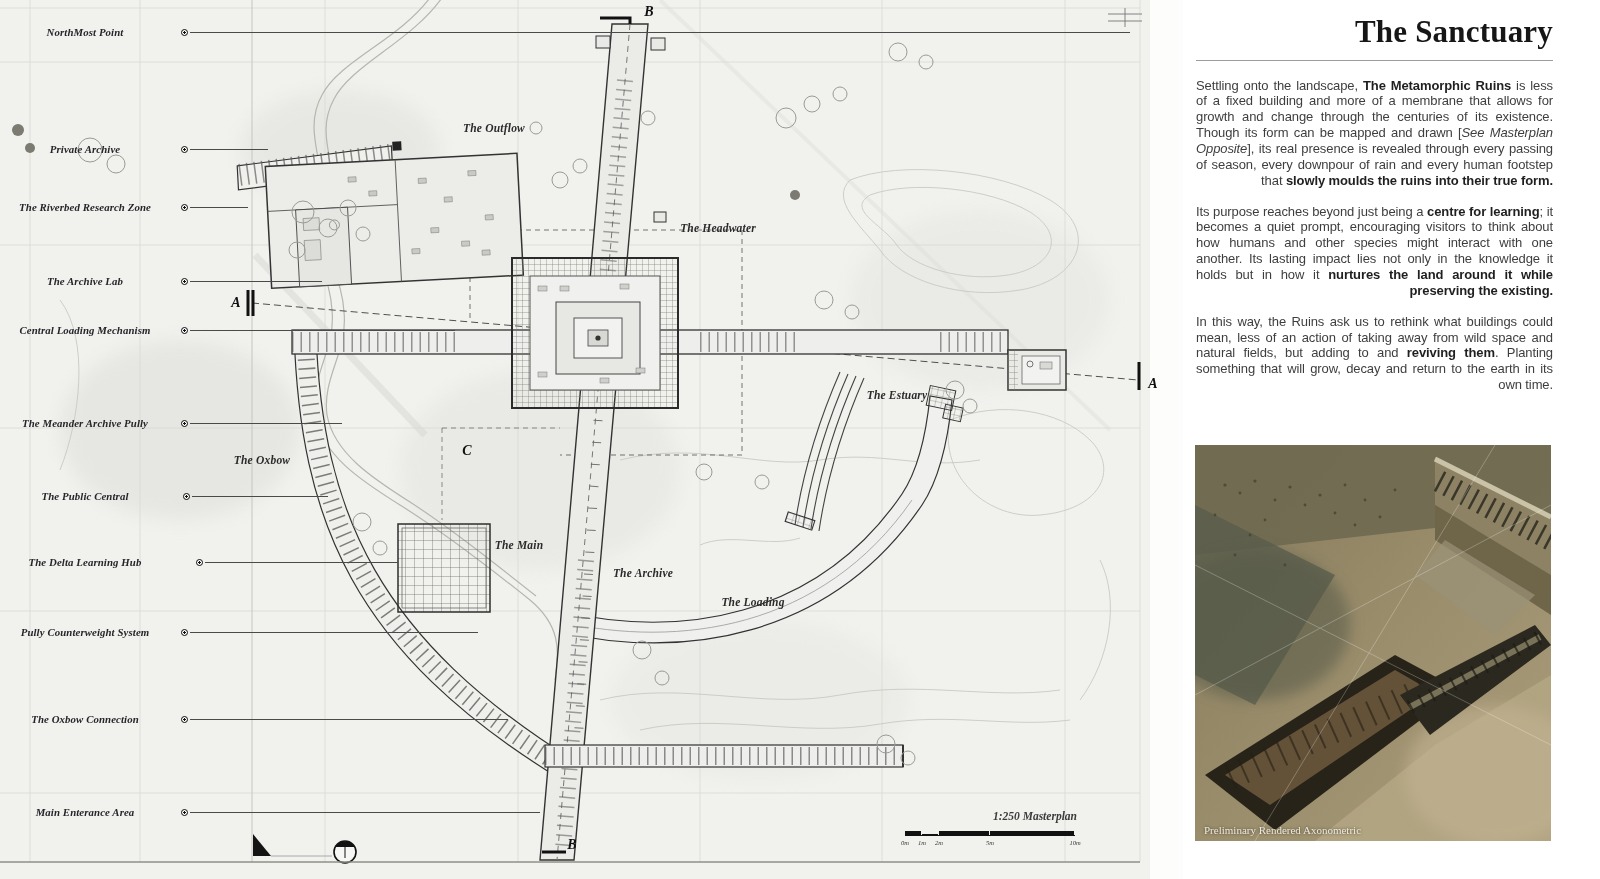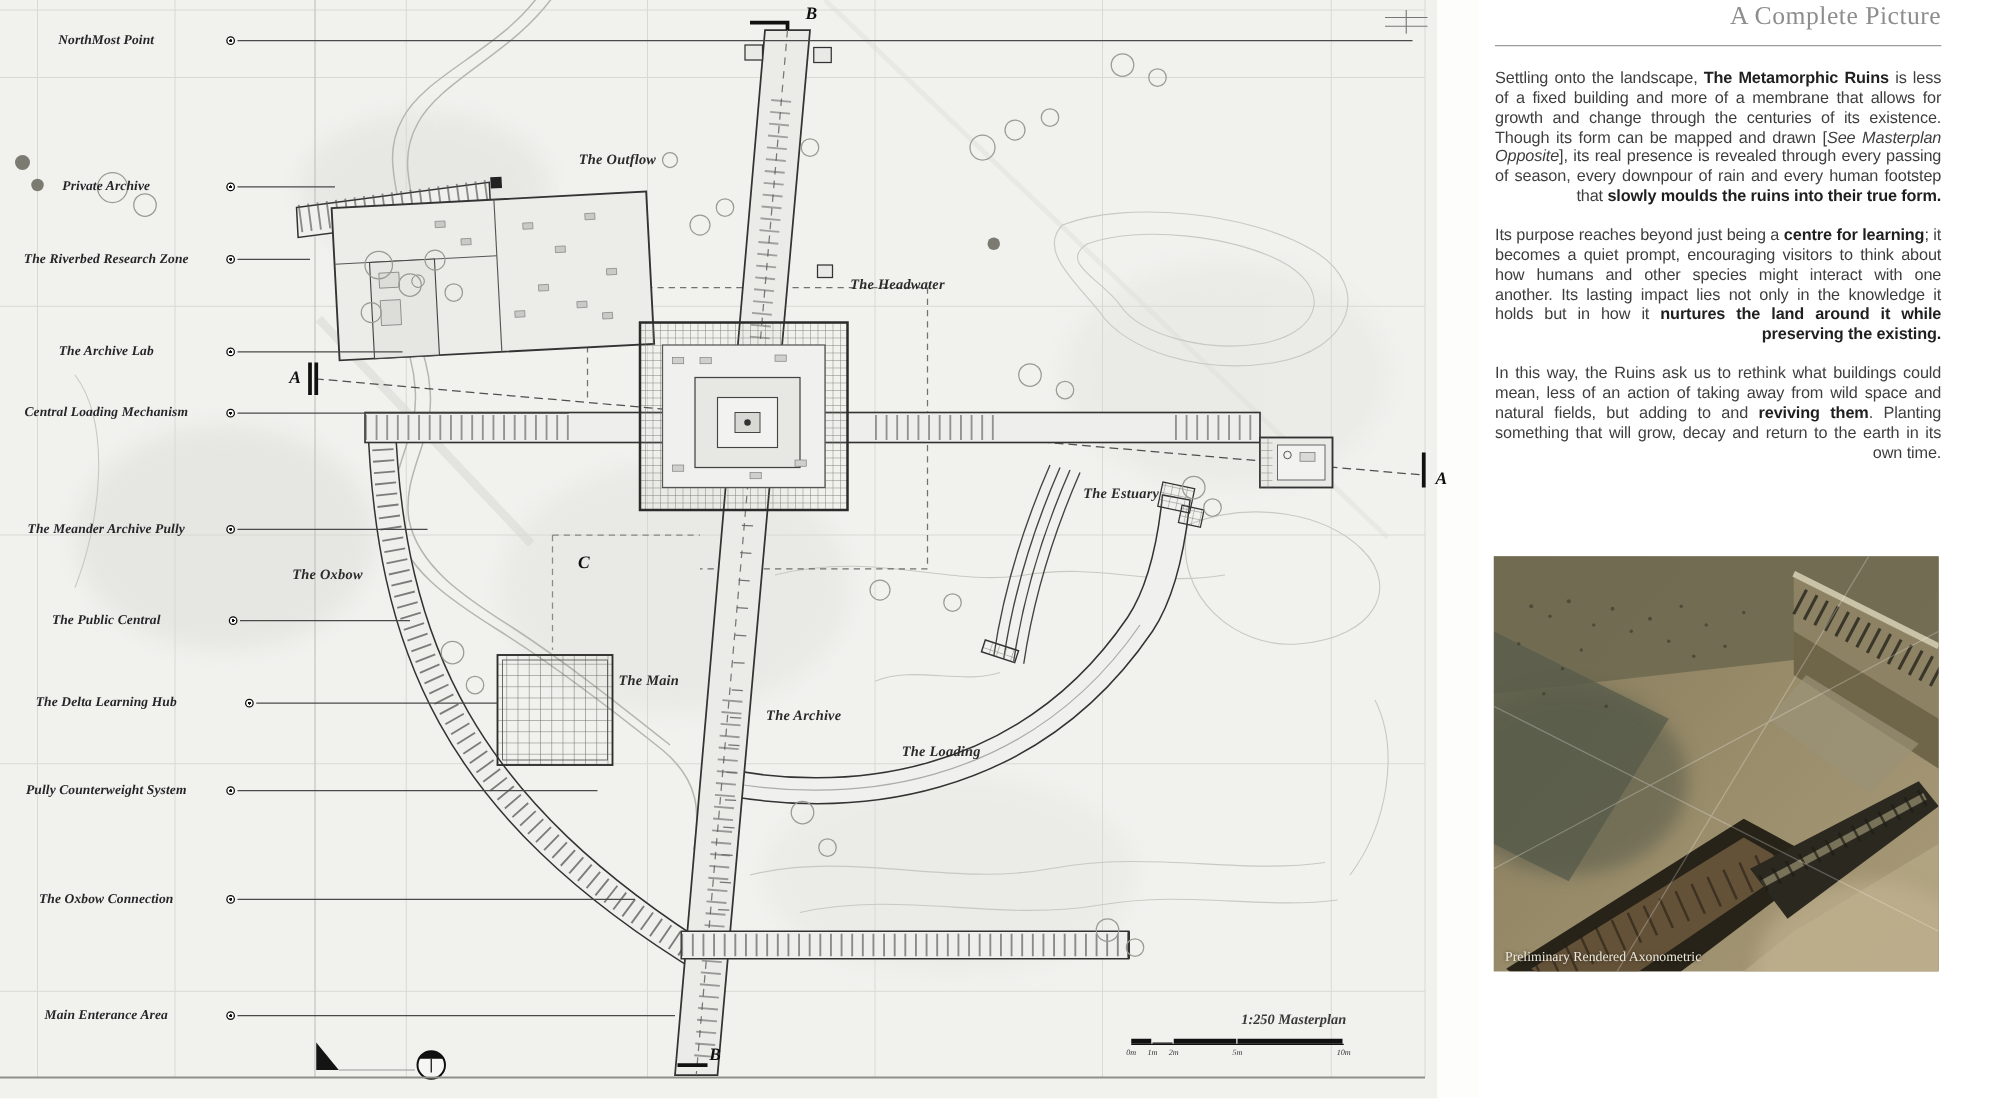--- a/index.html
+++ b/index.html
@@ -33,21 +33,21 @@
   #panel-inner{position:absolute;left:13px;top:0;width:357px;}
   #panel-title{margin:16px 0 0 0;text-align:right;font:700 31px "Liberation Serif","DejaVu Serif",serif;
      color:#161616;letter-spacing:.2px;line-height:1.05;}
   #panel-subtitle{margin:2px 0 0 0;text-align:right;font:400 20.5px "Liberation Serif","DejaVu Serif",serif;
      color:#8d8d8d;letter-spacing:.4px;}
   #panel-rule{border:none;border-top:1px solid #9c9c9c;margin:11px 0 17px 0;}
   .panel-par{margin:0 0 15px 0;text-align:justify;text-align-last:right;
      font:400 13px/1.22 "Liberation Sans",sans-serif;color:#3e3e3e;letter-spacing:-.1px;}
   .panel-par .b{font-weight:700;color:#1f1f1f;}
   .panel-par .i{font-style:italic;}
-  #axon-figure{position:absolute;left:12px;top:445px;width:356px;height:332px;overflow:hidden;background:#86795c;text-align:center;}
+  #axon-figure{position:absolute;left:12px;top:445px;width:356px;height:396px;overflow:hidden;background:#86795c;text-align:center;}
   #axon-caption{position:absolute;left:9px;bottom:5px;z-index:5;
      font:400 11px "Liberation Serif","DejaVu Serif",serif;color:#eee9dc;text-shadow:0 0 3px rgba(0,0,0,.6);}
 </style>
 </head>
 <body>
 
 <div id="sheet">
 
   <div id="map-area">
     <svg id="map-svg" width="1183" height="879" viewBox="0 0 1183 879">
@@ -358,21 +358,21 @@
       <div class="map-label" style="left: 753px; top: 602px;">The Loading</div>
       <div class="section-letter" style="left: 649px; top: 12px;">B</div>
       <div class="section-letter" style="left: 572px; top: 845px;">B</div>
       <div class="section-letter" style="left: 236px; top: 303px;">A</div>
       <div class="section-letter" style="left: 1153px; top: 384px;">A</div>
       <div class="section-letter" style="left: 467px; top: 451px;">C</div>
     </div>
 
   <div id="panel">
     <div id="panel-inner">
-      <div id="panel-subtitle">A Complete Picture</div>
+      <h1 id="panel-title">The Sanctuary</h1>
       <hr id="panel-rule">
       <p class="panel-par"><span class="">Settling onto the landscape, </span><span class="b ">The Metamorphic Ruins</span><span class=""> is less of a fixed building and more of a membrane that allows for growth and change through the centuries of its existence. Though its form can be mapped and drawn [</span><span class="i">See Masterplan Opposite</span><span class="">], its real presence is revealed through every passing of season, every downpour of rain and every human footstep that </span><span class="b ">slowly moulds the ruins into their true form.</span></p>
       <p class="panel-par"><span class="">Its purpose reaches beyond just being a </span><span class="b ">centre for learning</span><span class="">; it becomes a quiet prompt, encouraging visitors to think about how humans and other species might interact with one another. Its lasting impact lies not only in the knowledge it holds but in how it </span><span class="b ">nurtures the land around it while preserving the existing.</span></p>
       <p class="panel-par"><span class="">In this way, the Ruins ask us to rethink what buildings could mean, less of an action of taking away from wild space and natural fields, but adding to and </span><span class="b ">reviving them</span><span class="">. Planting something that will grow, decay and return to the earth in its own time.</span></p>
     </div>
 
     <div id="axon-figure">
       <svg width="356" height="396" viewBox="0 0 356 396">
         <defs>
           <linearGradient id="g1" x1="0" y1="0" x2="1" y2="1">

